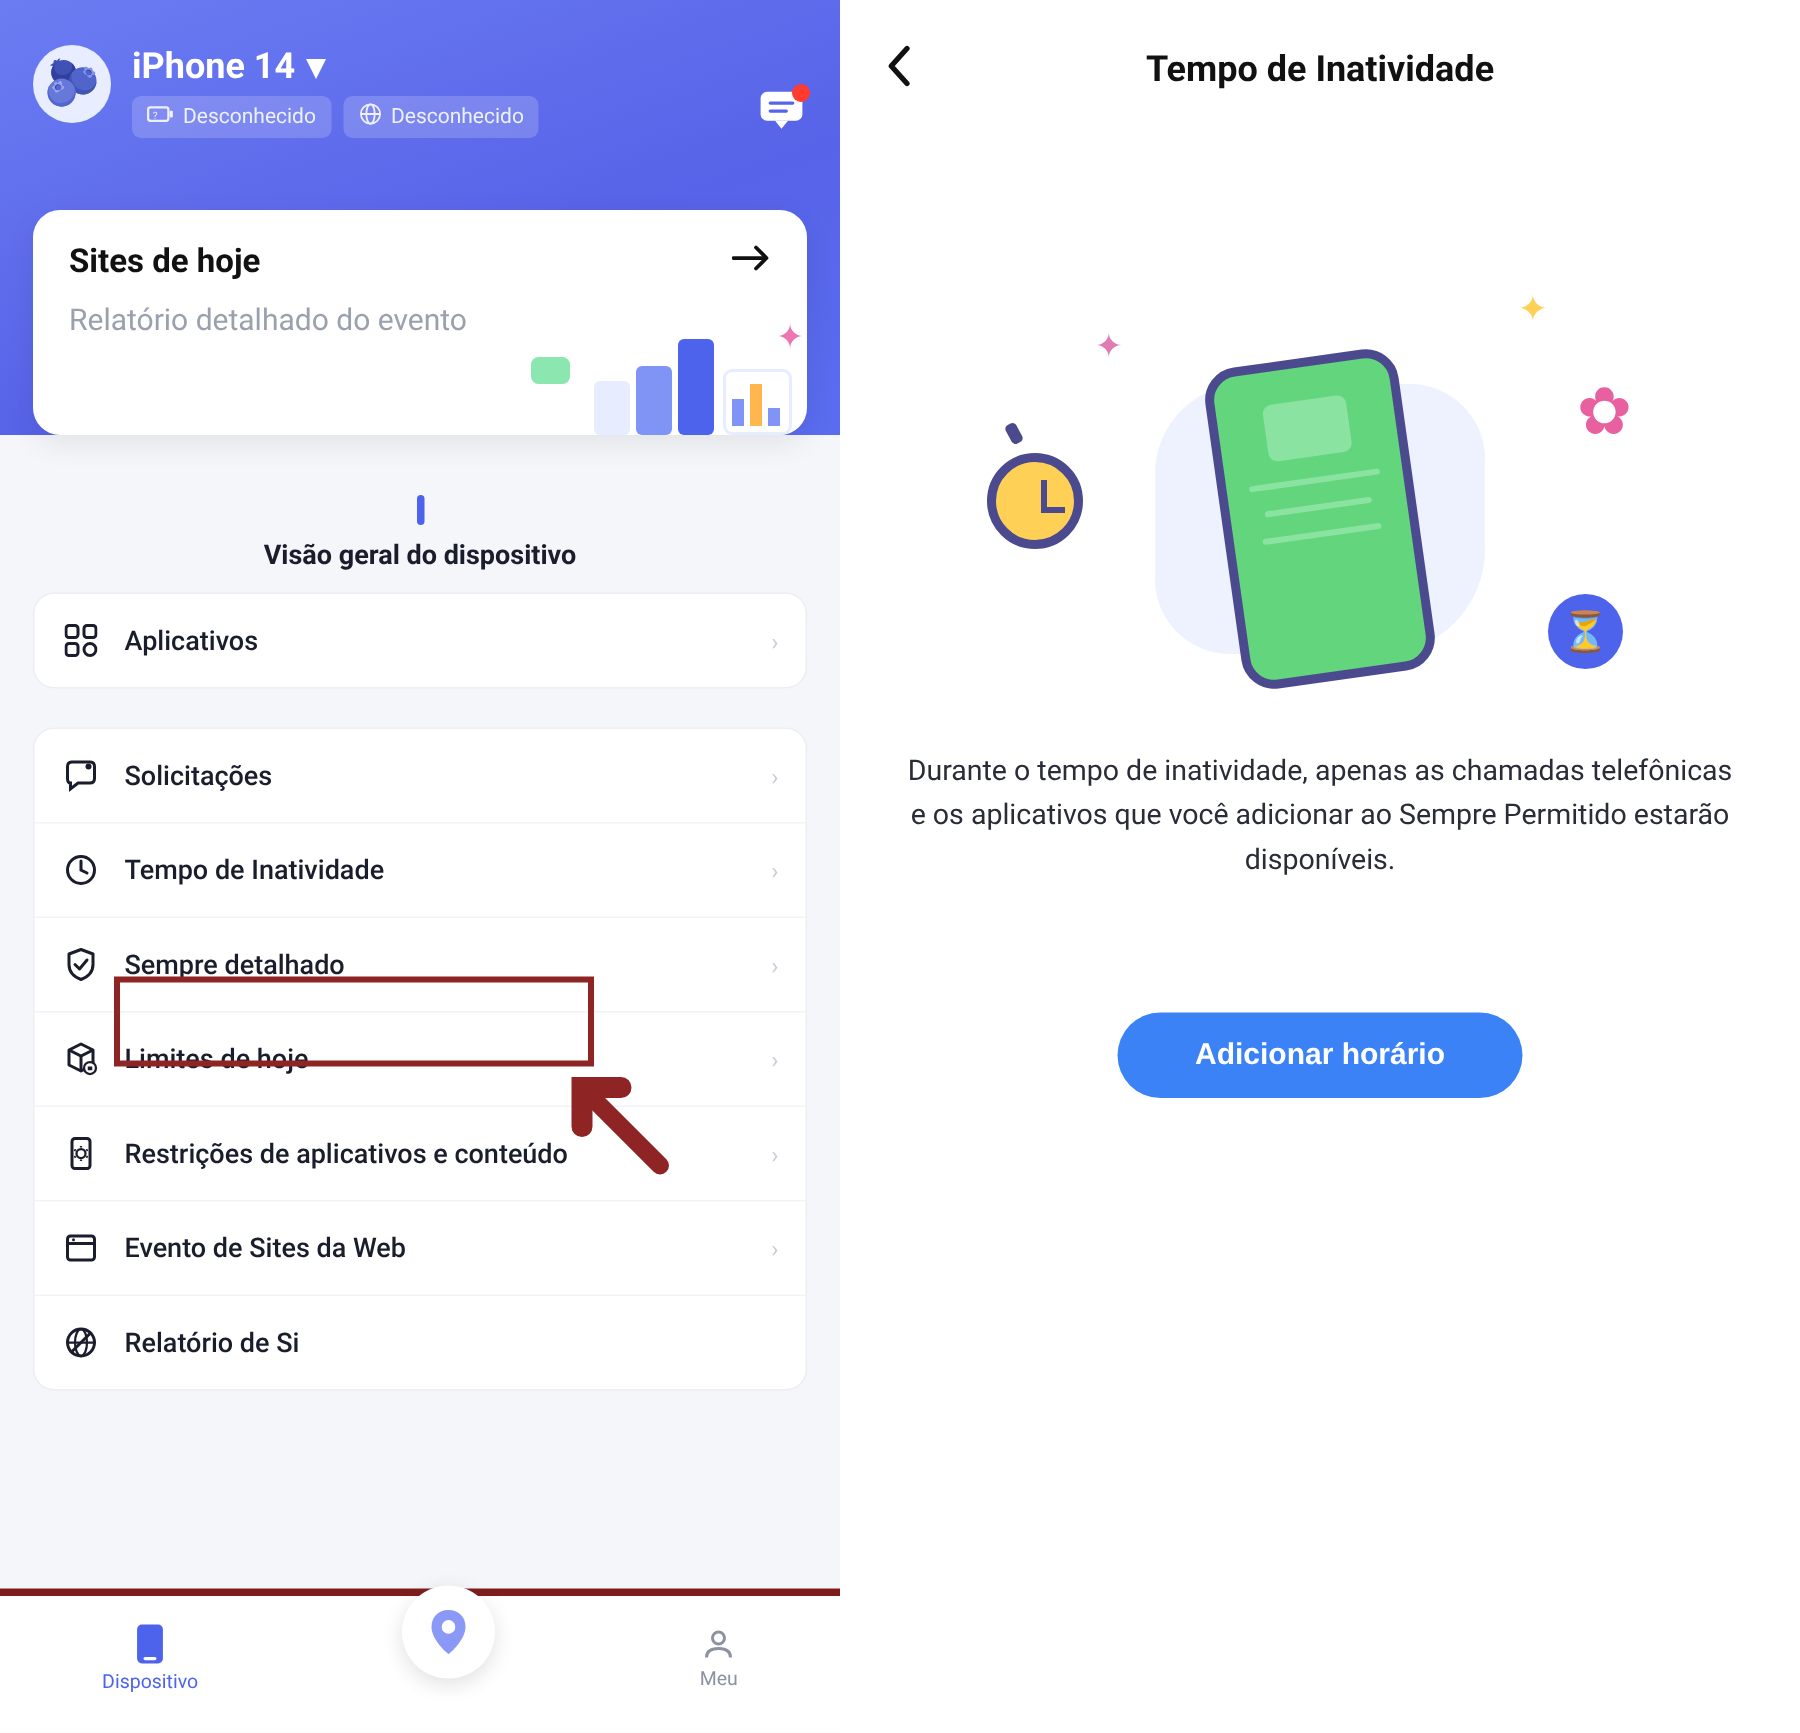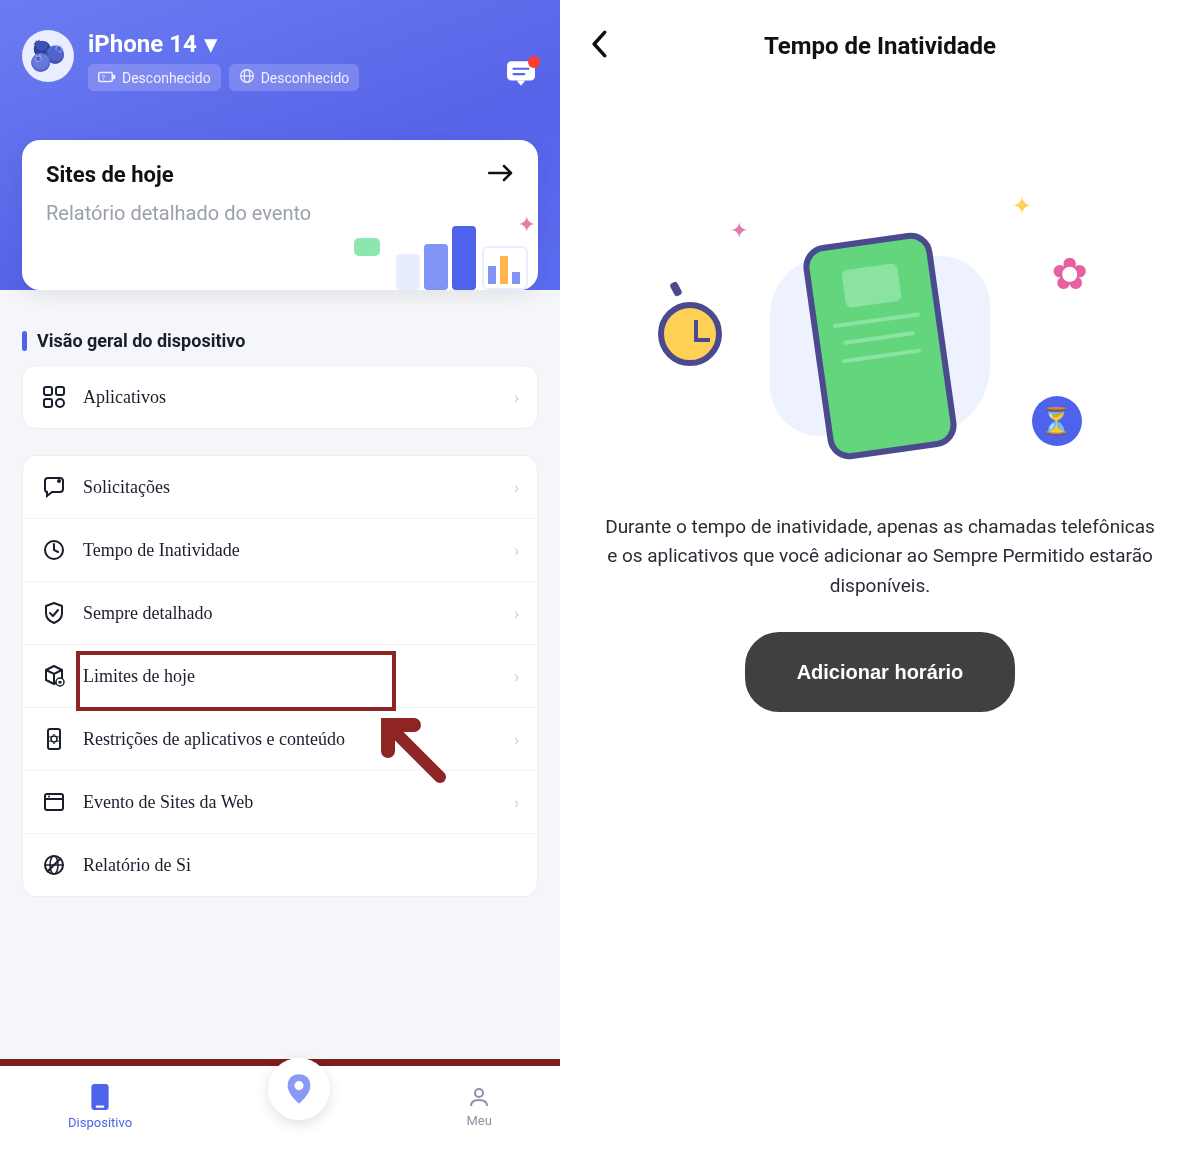--- a/index.html
+++ b/index.html
@@ -85,52 +85,53 @@
   .illus .chart span:nth-child(2){height:28px;background:#ffb74d;}
   .illus .chart span:nth-child(3){height:12px;background:#7f94f5;}
   .illus .bubble{position:absolute;left:-38px;bottom:34px;width:26px;height:18px;border-radius:5px;background:#8ce6b0;}
   .illus .squig{position:absolute;right:-8px;top:-14px;font-size:22px;color:#ec77af;}
 
   .content { padding: 22px; padding-top:40px; }
   .section-title {
     display:flex;align-items:center;gap:10px;
     font-size:18px;font-weight:700;color:#1a1d2b;
     margin-bottom:14px;
+    flex-direction:column;
   }
   .bar { width:5px;height:20px;background:#4d63ec;border-radius:3px;}
   .row-card {
     background:#fff;border:1px solid #eceef3;border-radius:14px;
   }
   .row {
     display:flex;align-items:center;
     padding:18px 18px;
     gap:16px;
   }
   .row + .row { border-top:1px solid #f1f3f8;}
   .row-icon{width:26px;height:26px;display:flex;align-items:center;justify-content:center;color:#1a1d2b;flex-shrink:0;}
-  .row-label{font-size:18px;color:#1a1d2b;font-weight:500;flex:1;font-family:Liberation Serif, serif;}
+  .row-label{font-size:18px;color:#1a1d2b;font-weight:500;flex:1;}
   .chev{color:#c9cdd8;font-size:16px;}
 
   .highlight-box{
     position:absolute;
     left:76px; top:651px;
     width:320px; height:60px;
     border:4px solid #8e2424;
     pointer-events:none;
   }
   .arrow-anno{
     position:absolute; left:380px; top:717px;
     transform:rotate(0deg);
     pointer-events:none;
   }
   .arrow-anno svg{width:70px;height:70px;}
 
   .tabbar{
     position:absolute; left:0;right:0;bottom:0;height:96px;
-    background:#fff; border-top:7px solid #7f1d1d;
+    background:#fff; border-top:5px solid #7f1d1d;
     display:flex;align-items:center;justify-content:space-around;
     padding-bottom:8px;
   }
   .tab{display:flex;flex-direction:column;align-items:center;gap:4px;font-size:13px;color:#8c92a1;}
   .tab.active{color:#4d63ec;}
   .tab-icon{display:flex;align-items:center;justify-content:center;}
   .fab{
     width:62px;height:62px;border-radius:50%;
     background:#fff;box-shadow:0 4px 14px rgba(0,0,0,0.12);
     display:flex;align-items:center;justify-content:center;
@@ -165,30 +166,30 @@
   .clock-badge{position:absolute;left:-72px;top:76px;width:64px;height:64px;border-radius:50%;background:#ffd056;border:6px solid #4c4a8e;display:flex;align-items:center;justify-content:center;}
   .clock-badge .hand{position:absolute;background:#4c4a8e;}
   .clock-badge .h1{width:4px;height:18px;top:12px;left:30px;}
   .clock-badge .h2{width:16px;height:4px;top:30px;left:30px;}
   .clock-bell{position:absolute;left:-58px;top:56px;width:8px;height:14px;background:#4c4a8e;border-radius:3px;transform:rotate(-28deg);}
   .hourglass{position:absolute;right:-52px;bottom:20px;width:50px;height:50px;border-radius:50%;background:#4d63ec;display:flex;align-items:center;justify-content:center;color:#fff;font-size:26px;}
   .gear{position:absolute;right:-58px;top:22px;font-size:44px;color:#e860a0;}
   .star{position:absolute;right:-2px;top:-34px;color:#ffd056;font-size:24px;}
   .star2{position:absolute;left:0;top:-8px;color:#e07cb4;font-size:22px;}
   .desc{
-    margin-top:46px;
+    margin-top:33px;
     font-size:19px;line-height:1.55;color:#2a2d38;
     text-align:center;
     padding:0 10px;
   }
   .cta{
-    margin:32px auto 0 auto;
+    margin:88px auto 0 auto;
     display:block;
-    width:270px;height:80px;border-radius:34px;
-    background:#404040;color:#fff;border:none;
+    width:270px;height:57px;border-radius:34px;
+    background:#3b82f6;color:#fff;border:none;
     font-size:20px;font-weight:600;
     cursor:pointer;
   }
 </style>
 </head>
 <body>
 
 <div class="screen screen-left">
 
   <div class="hero">

